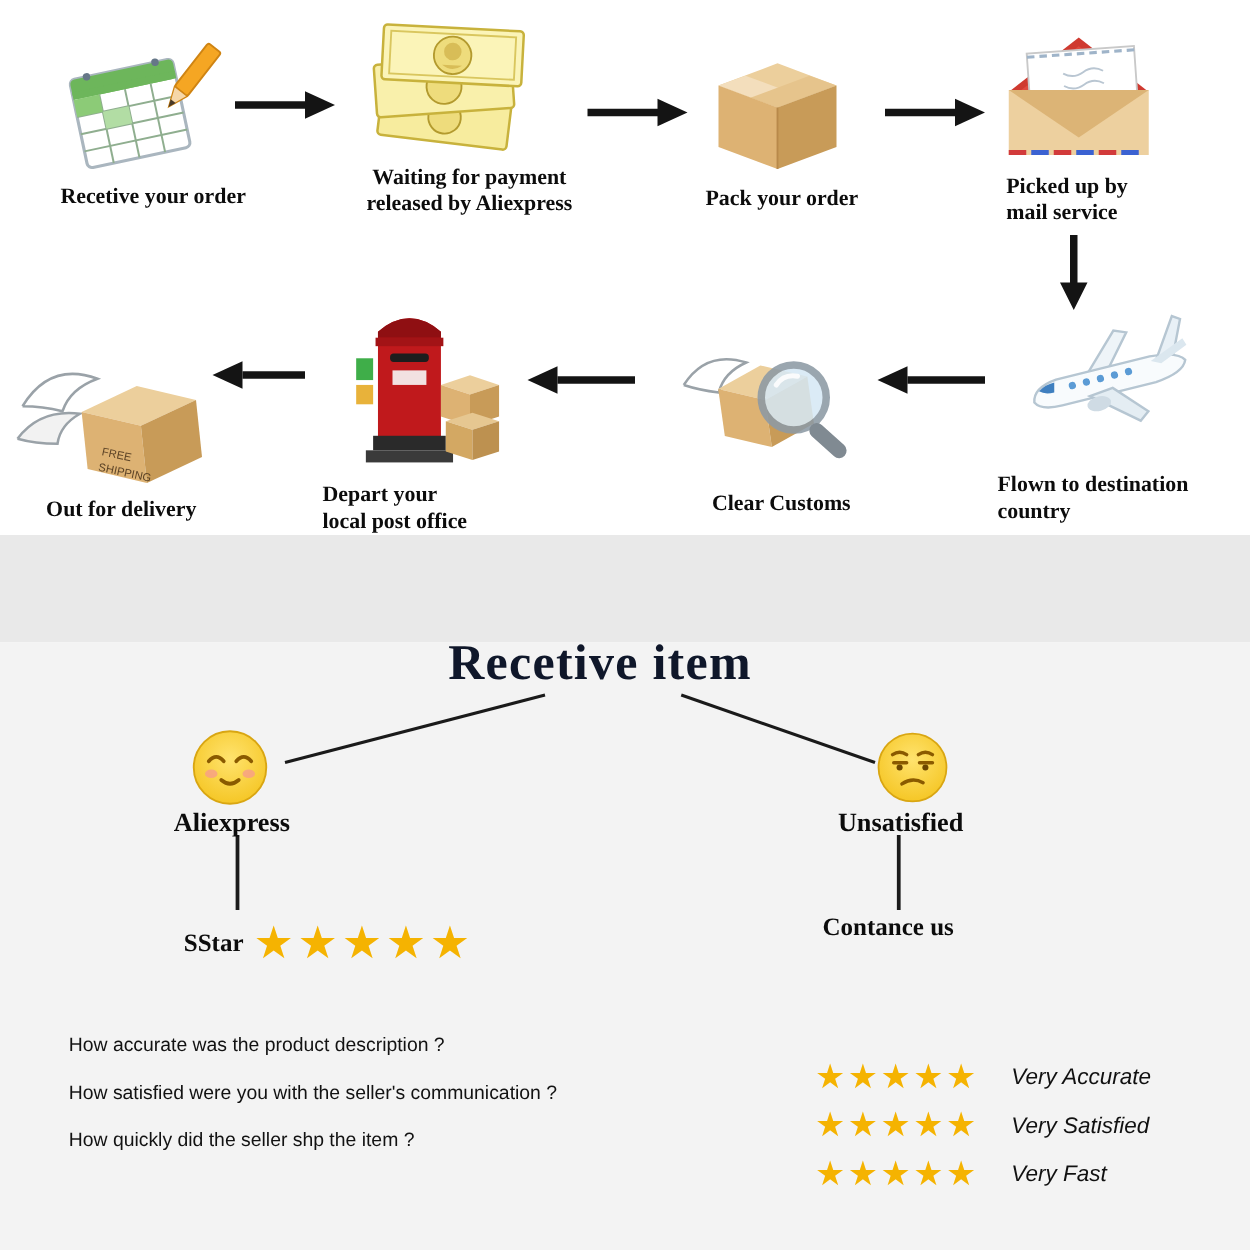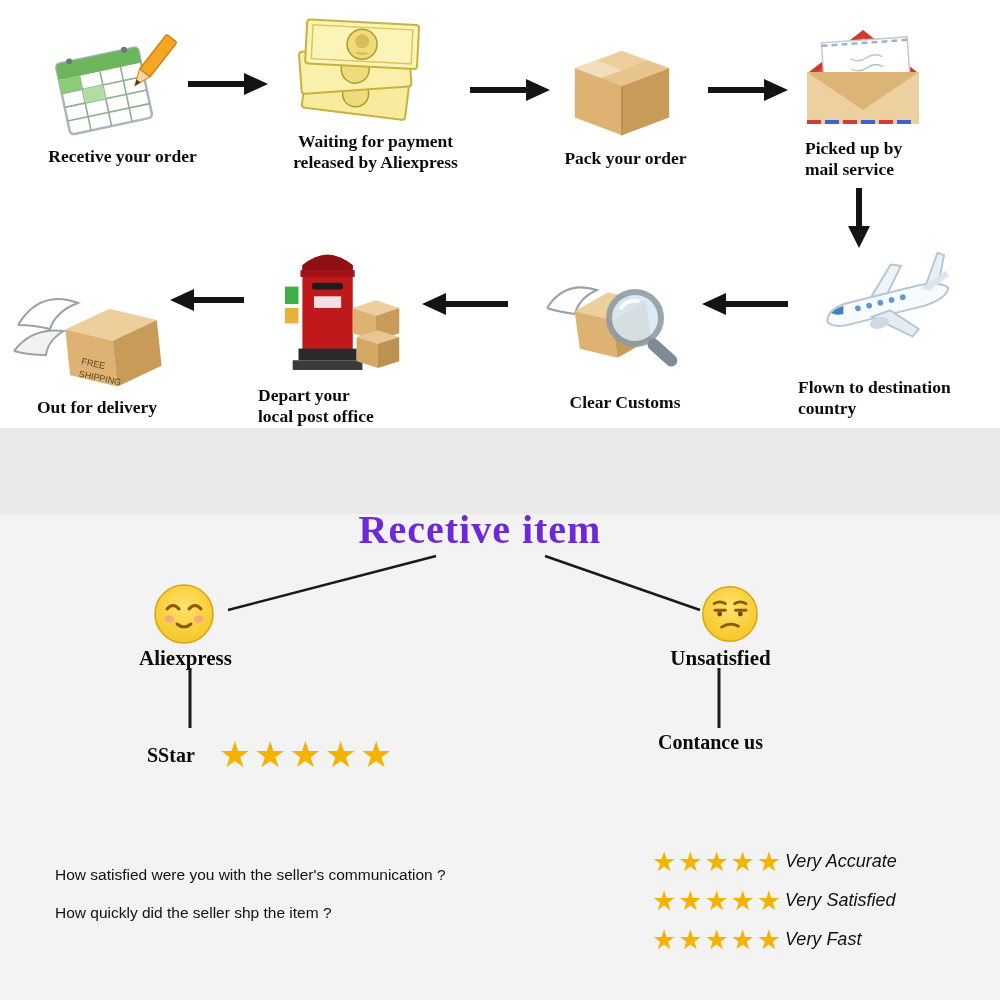--- a/index.html
+++ b/index.html
@@ -7,37 +7,37 @@
   body { font-family:"Liberation Serif", serif; background:#ffffff; }
   .canvas { position:relative; width:1000px; height:1000px; overflow:hidden; background:#ffffff;padding-left:44px; }
   .abs { position:absolute; }
   .band-mid { position:absolute; left:0; top:428px; width:1000px; height:86px; background:#e9e9e9; }
   .band-bottom { position:absolute; left:0; top:514px; width:1000px; height:486px; background:#f3f3f3; }
   .lbl { position:absolute; font-family:"Liberation Serif", serif; font-weight:700; color:#0c0c0c;
          white-space:pre-line; line-height:1.2; font-size:17.5px; }
   .lbl.center { text-align:center; }
   .icon { position:absolute; }
   .big-title { position:absolute; left:0; top:506px; width:960px; text-align:center;
-               font-size:40px; font-weight:700; color:#6d28d9; letter-spacing:1px; }
+               font-size:40px; font-weight:700; color:#0f172a; letter-spacing:1px; }
   .emoji-label { position:absolute; font-size:21px; font-weight:700; color:#0c0c0c; text-align:center; }
-  .sstar-row { position:absolute; left:147px; top:733px; display:flex; align-items:center; height:44px;gap:16px; }
+  .sstar-row { position:absolute; left:147px; top:733px; display:flex; align-items:center; height:44px; }
   .sstar-caption { font-size:20px; font-weight:700; color:#0c0c0c; }
   .stars-big { font-size:36px; color:#F5B301; letter-spacing:3px; line-height:1; margin-left:8px;
                font-family:"DejaVu Sans", sans-serif; }
   .ratings-title { position:absolute; left:55px; top:786px; font-size:22px; font-weight:700; color:#0c0c0c; }
   .question { position:absolute; left:55px; font-family:"Liberation Sans", sans-serif;
               font-size:15.5px; color:#121212; }
   .contact-title { position:absolute; left:658px; top:731px; font-size:20px; font-weight:700; color:#0c0c0c; }
   .green-note { position:absolute; left:658px; top:762px; width:215px; font-family:"Liberation Sans", sans-serif;
                 font-size:14px; font-weight:700; color:#3B9E63; line-height:19px; white-space:pre-wrap; }
   .rating-row { position:absolute; left:652px; display:flex; align-items:center; height:32px; }
   .stars-small { font-size:27px; color:#F5B301; letter-spacing:2px; line-height:1;
                  font-family:"DejaVu Sans", sans-serif; }
   .rating-label { font-family:"Liberation Sans", sans-serif; font-style:italic; font-size:18px;
-                  color:#111; margin-left:2px; }
+                  color:#111; margin-left:26px; }
   svg { display:block; }
 </style>
 </head>
 <body>
 
 <div class="canvas">
 
   <div class="band-mid"></div>
   <div class="band-bottom"></div>
 
@@ -250,20 +250,21 @@
     <ellipse cx="47" cy="37" rx="5" ry="3.4" fill="#f79a8e" opacity="0.75"></ellipse>
     <path d="M25 42 q7 6 14 0" fill="none" stroke="#8a5a00" stroke-width="3" stroke-linecap="round"></path>
   </svg>
   <div class="emoji-label" style="left:118px;top:646px;width:135px">Aliexpress</div>
 
   <div class="sstar-row">
     <span class="sstar-caption">SStar</span>
     <span class="stars-big">★★★★★</span>
   </div>
 
+  <div class="question" style="top:828px">How accurate was the product description ?</div>
   <div class="question" style="top:866px">How satisfied were you with the seller's communication ?</div>
   <div class="question" style="top:904px">How quickly did the seller shp the item ?</div>
 
   <svg class="icon" style="left:700px;top:584px" width="60" height="60" viewBox="0 0 64 64">
     <circle cx="32" cy="32" r="29" fill="url(#faceGrad)" stroke="#d9a612" stroke-width="1.5"></circle>
     <path d="M15 21 q6 -4 12 0" fill="none" stroke="#8a5a00" stroke-width="3" stroke-linecap="round"></path>
     <path d="M37 21 q6 -4 12 0" fill="none" stroke="#8a5a00" stroke-width="3" stroke-linecap="round"></path>
     <line x1="16" y1="28" x2="27" y2="28" stroke="#8a5a00" stroke-width="3" stroke-linecap="round"></line>
     <line x1="38" y1="28" x2="49" y2="28" stroke="#8a5a00" stroke-width="3" stroke-linecap="round"></line>
     <circle cx="21" cy="32" r="2.6" fill="#6b4600"></circle>

